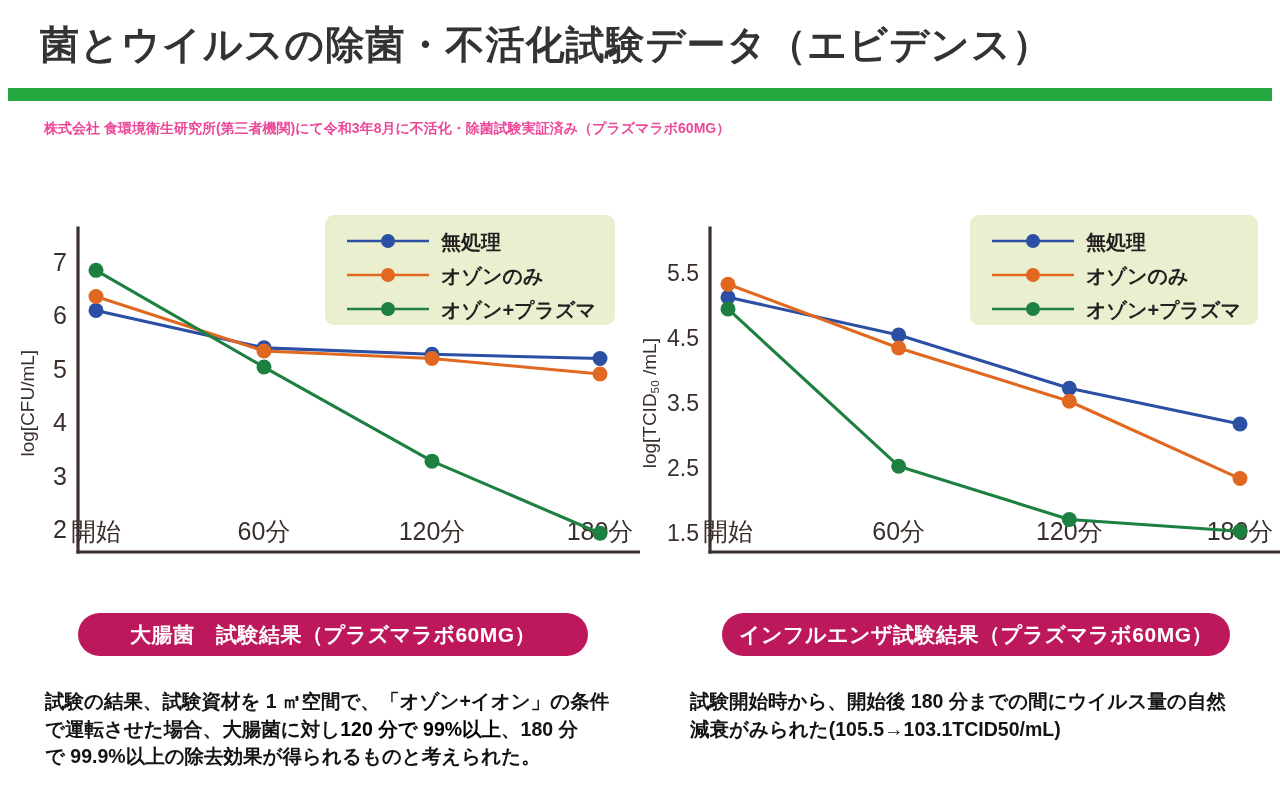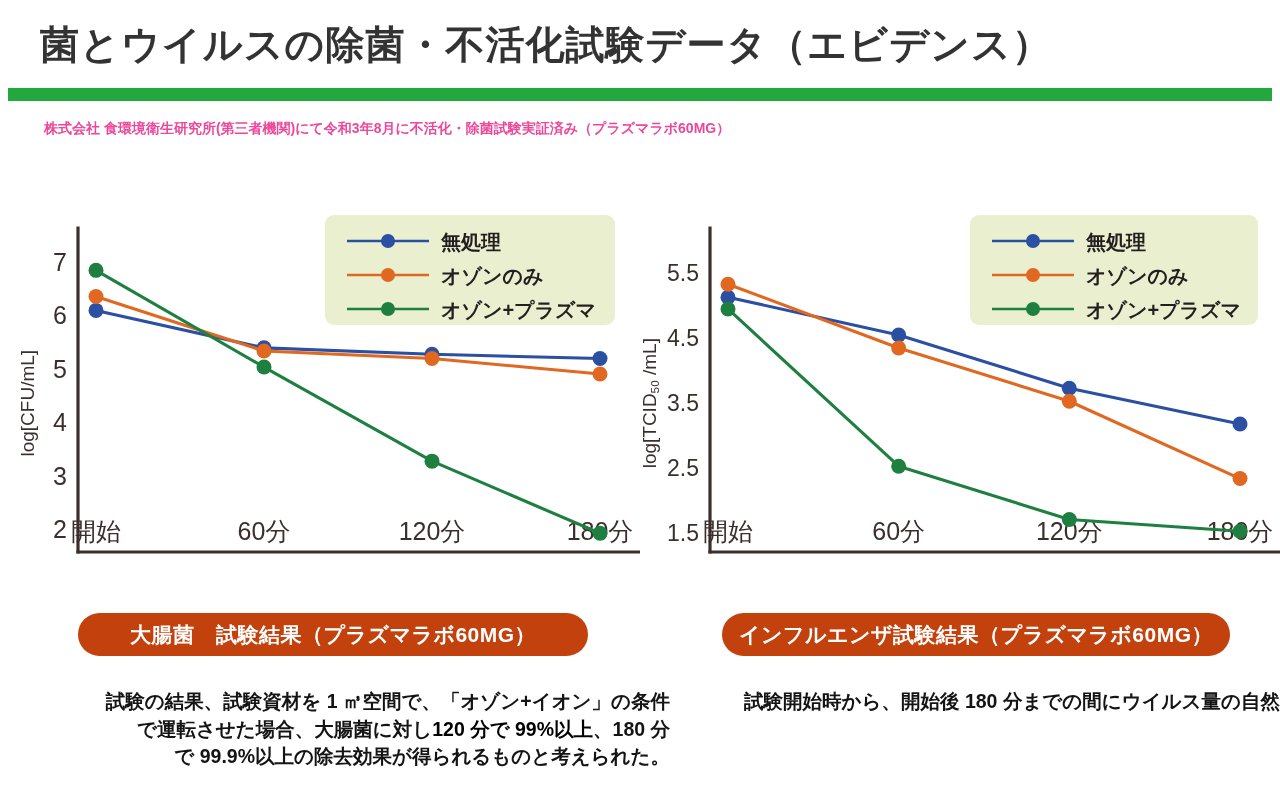--- a/index.html
+++ b/index.html
@@ -28,40 +28,40 @@
   
   .chart-block{position:absolute;top:200px;height:420px;}
   #chart-left{left:0px;width:640px;}
   #chart-right{left:640px;width:640px;}
 
   .chart-svg{display:block;}
 
   
   .pill{
     position:absolute;
-    background:#c2410c;color:#ffffff;
+    background:#be185d;color:#ffffff;
     border-radius:24px;
     font-size:21px;font-weight:bold;
     display:flex;align-items:center;justify-content:center;
     height:43px;white-space:nowrap;
     letter-spacing:.5px;
   }
   #pill-left{left:78px;top:613px;width:510px;}
   #pill-right{left:722px;top:613px;width:508px;}
 
   
   .caption{
     position:absolute;
     font-size:19.5px;font-weight:bold;line-height:1.42;
     color:#141414;letter-spacing:0px;
   }
   #caption-left{left:45px;top:688px;width:625px;}
   #caption-right{left:690px;top:688px;width:590px;}
   .hl{color:#000000;}
-  .cap-line{display:block;white-space:nowrap;text-align:right;}
+  .cap-line{display:block;white-space:nowrap;}
 </style>
 </head>
 <body>
 
 <div id="page-title">菌とウイルスの除菌・不活化試験データ（エビデンス）</div>
 <div id="title-rule"></div>
 <div id="subtitle">株式会社 食環境衛生研究所(第三者機関)にて令和3年8月に不活化・除菌試験実証済み（プラズマラボ60MG）</div>
 
 <div class="chart-block" id="chart-left">
   <svg class="chart-svg" id="svg-ecoli" width="640" height="420" viewBox="0 0 640 420">
@@ -152,13 +152,14 @@
 <div class="pill" id="pill-right">インフルエンザ試験結果（プラズマラボ60MG）</div>
 
 <div class="caption" id="caption-left">
   <span class="cap-line">試験の結果、試験資材を 1 ㎥空間で、「オゾン+イオン」の条件</span>
   <span class="cap-line"><span>で運転させた場合、大腸菌に対し</span><span class="hl">120 分で 99%以上</span><span>、180 分</span></span>
   <span class="cap-line">で 99.9%以上の除去効果が得られるものと考えられた。</span>
 </div>
 
 <div class="caption" id="caption-right">
   <span class="cap-line">試験開始時から、開始後 180 分までの間にウイルス量の自然</span>
+  <span class="cap-line">減衰がみられた(105.5→103.1TCID50/mL)</span>
 </div>
 
 </body></html>

